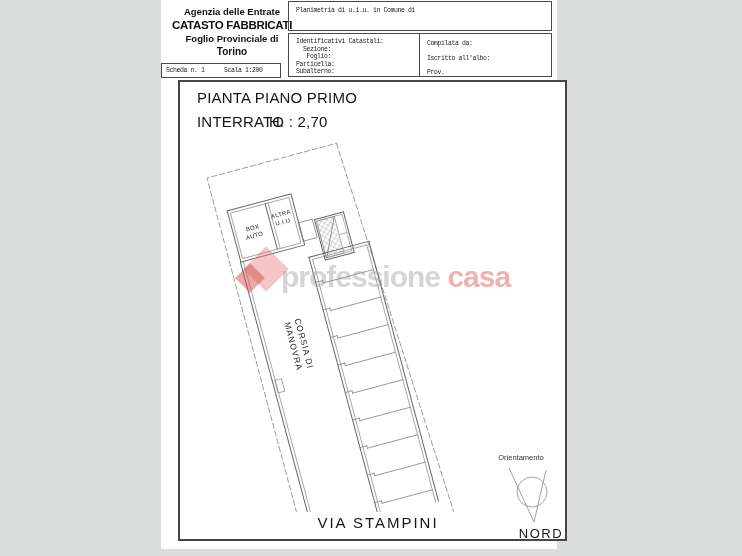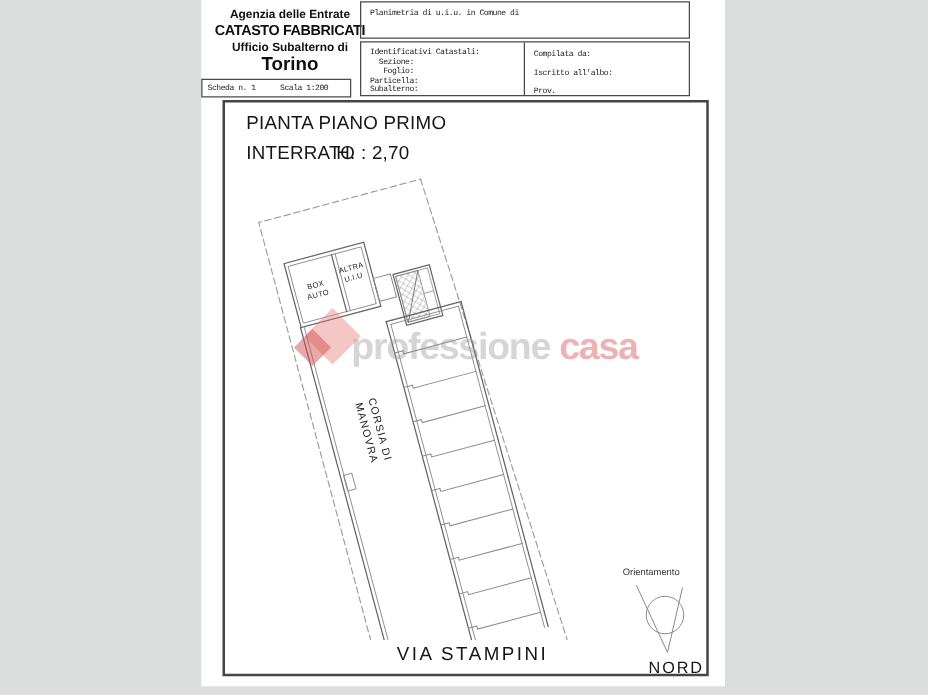--- a/index.html
+++ b/index.html
@@ -5,35 +5,34 @@
   html,body{margin:0;padding:0;}
   body{
     width:742px;height:556px;position:relative;overflow:hidden;
     background:#dcdddd;
     font-family:"Liberation Sans", sans-serif;
     color:#1a1a1a;
   }
   .page{
     position:absolute;left:161px;top:0;width:396px;height:549px;
     background:#ffffff;
-    padding-left:23px;
   }
   .mono{
     font-family:"Liberation Mono","DejaVu Sans Mono",monospace;
     font-size:6.5px;letter-spacing:-0.4px;color:#222;
   }
   
   .ade-block{
     position:absolute;left:0;top:5px;width:142px;text-align:center;
     font-weight:bold;color:#101010;
   }
   .ade-l1{font-size:9.5px;line-height:13px;}
   .ade-l2{font-size:11.5px;line-height:14px;letter-spacing:-0.3px;}
   .ade-l3{font-size:9.5px;line-height:13px;}
-  .ade-l4{font-size:15px;line-height:13px;}
+  .ade-l4{font-size:10px;line-height:13px;}
   .box-planimetria{
     position:absolute;left:127px;top:1px;width:262px;height:28px;
     border:1px solid #4a4a4a;
   }
   .box-planimetria span{position:absolute;left:7px;top:5px;}
   .box-ident{
     position:absolute;left:127px;top:33px;width:262px;height:42px;
     border:1px solid #4a4a4a;
   }
   .box-ident .lcol{position:absolute;left:7px;top:4px;line-height:7.6px;}
@@ -56,21 +55,21 @@
   svg text{font-family:"Liberation Sans",sans-serif;}
 </style>
 </head>
 <body>
 
 <div class="page">
 
   <div class="ade-block">
     <div class="ade-l1">Agenzia delle Entrate</div>
     <div class="ade-l2">CATASTO FABBRICATI</div>
-    <div class="ade-l3">Ufficio Subalterno di</div>
+    <div class="ade-l3">Foglio Provinciale di</div>
     <div class="ade-l4">Torino</div>
   </div>
 
   <div class="box-planimetria">
     <span class="mono">Planimetria di u.i.u. in Comune di</span>
   </div>
 
   <div class="box-ident">
     <div class="lcol mono">
       <div>Identificativi Catastali:</div>

